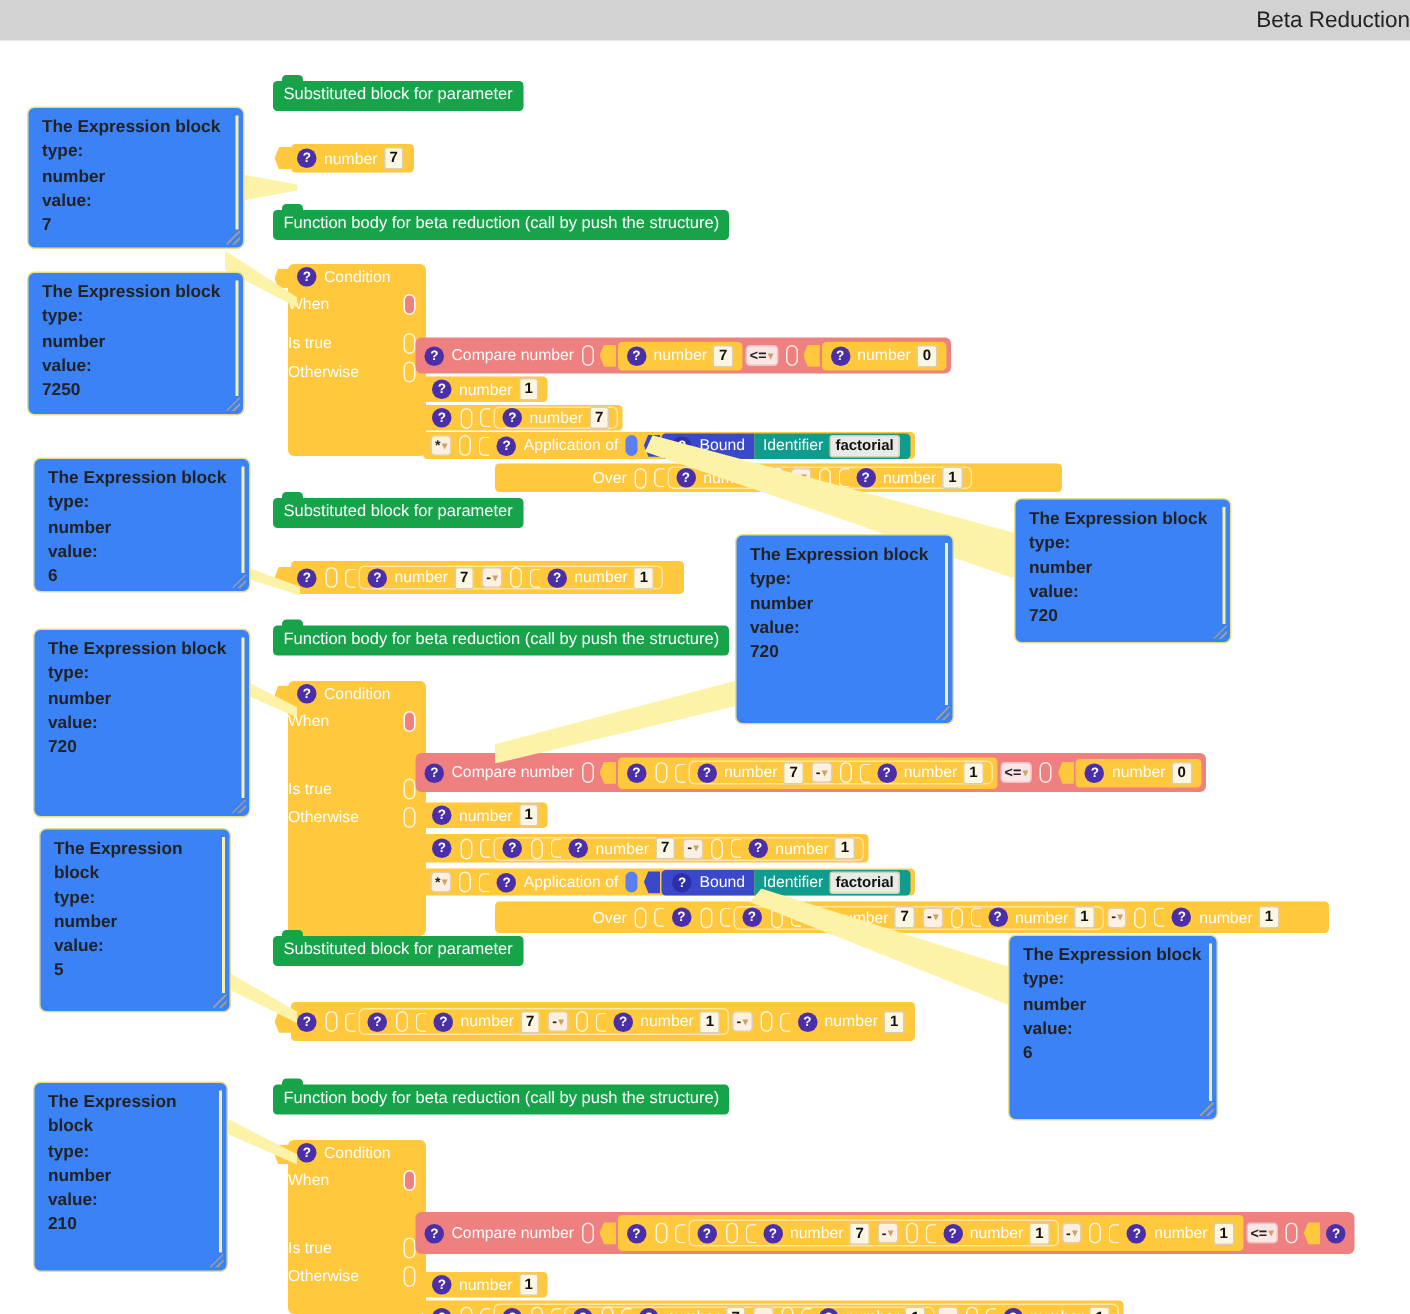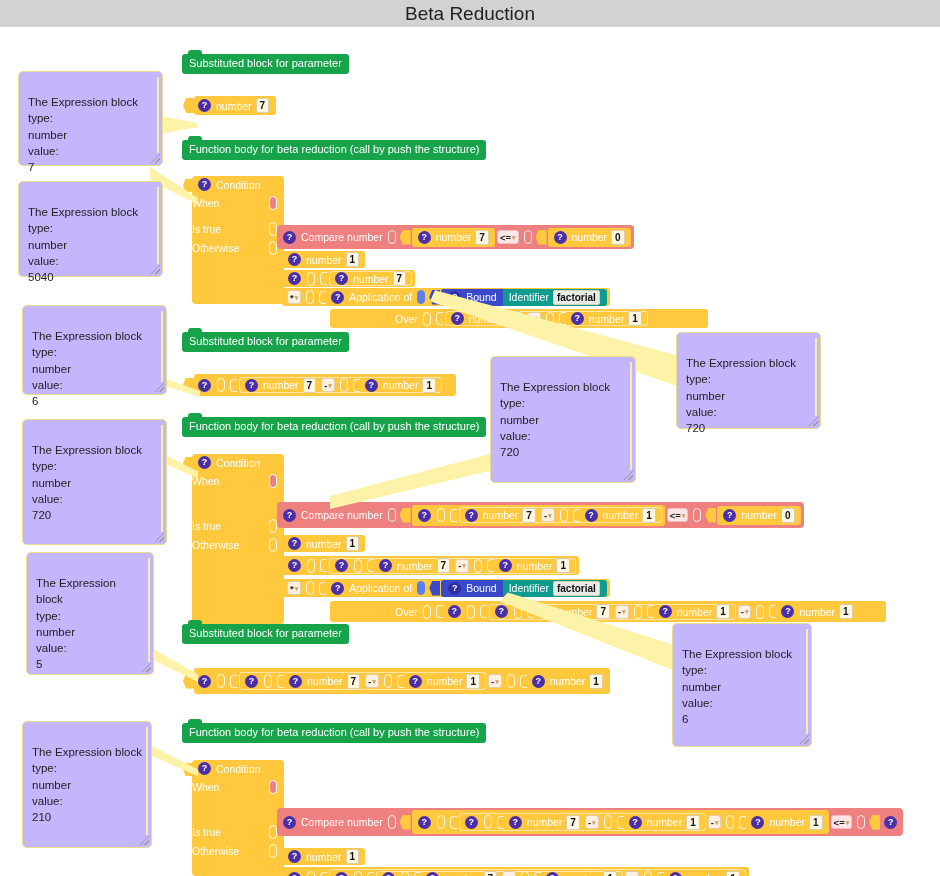--- a/index.html
+++ b/index.html
@@ -9,22 +9,22 @@
     background:#ffffff;
     font-family:"Liberation Sans", sans-serif;
     overflow:hidden;
     position:relative;
   }
 
   
   #header {
     position:absolute; left:0; top:0; width:940px; height:27px;
     background:#d2d2d2;
-    display:flex; align-items:center; justify-content:center;
-    font-size:19px; color:#222;
+    display:flex; align-items:center; justify-content:flex-end;
+    font-size:15px; color:#222;
     z-index:60;
   }
 
   
   #canvas { position:absolute; left:0; top:27px; width:940px; height:849px; background:#fff; }
 
   
   .blk {
     position:absolute;
     display:flex; align-items:center;
@@ -139,29 +139,30 @@
   .cond .row { display:flex; align-items:center; height:19px; }
   .cond .rowlabel { width:74px; text-align:left; padding-right:3px; font-size:10.5px; }
   .cond-tab {
     position:absolute; left:-9px; top:3px; width:10px; height:13px; background:#ffc83d;
     clip-path:polygon(100% 0,100% 100%,25% 100%,0 50%,25% 0);
   }
 
   
   .tip {
     position:absolute;
-    background:#c4b5fd;
+    background:#3b82f6;
     border:1px solid #e8dd8a;
     border-radius:5px;
     color:#222;
     font-size:11.5px;
     line-height:16.3px;
-    padding:22px 9px 8px 9px;
+    padding:5px 9px 8px 9px;
     z-index:40;
     box-shadow:0 0 0 0 rgba(0,0,0,0);
+    font-weight:bold;
   }
   .tip .barl{ position:absolute; right:3px; top:5px; bottom:12px; width:2px; background:#f6efa8; }
   .tip .grip{
     position:absolute; right:2px; bottom:2px; width:9px; height:9px;
     background:
       linear-gradient(135deg, transparent 0 45%, #9a9a9a 45% 55%, transparent 55% 100%),
       linear-gradient(135deg, transparent 0 70%, #9a9a9a 70% 80%, transparent 80% 100%);
   }
   .tip-line { display:block; }
 
@@ -207,21 +208,21 @@
     <span class="chip">7</span>
   </div>
 
   <div class="green" style="left:182px;top:113px;">Function body for beta reduction (call by push the structure)</div>
 
   <div class="tip" style="left:18px;top:154px;width:145px;height:96px;">
     <span class="tip-line">The Expression block</span>
     <span class="tip-line">type:</span>
     <span class="tip-line">number</span>
     <span class="tip-line">value:</span>
-    <span class="tip-line">5040</span>
+    <span class="tip-line">7250</span>
     <span class="barl"></span>
     <span class="grip"></span>
   </div>
 
   <div class="cond" style="left:192px;top:149px;width:92px;height:128px;">
     <div class="cond-tab"></div>
     <div class="hdr">
       <span class="qm">?</span>
       <span class="lbl">Condition</span>
     </div>

